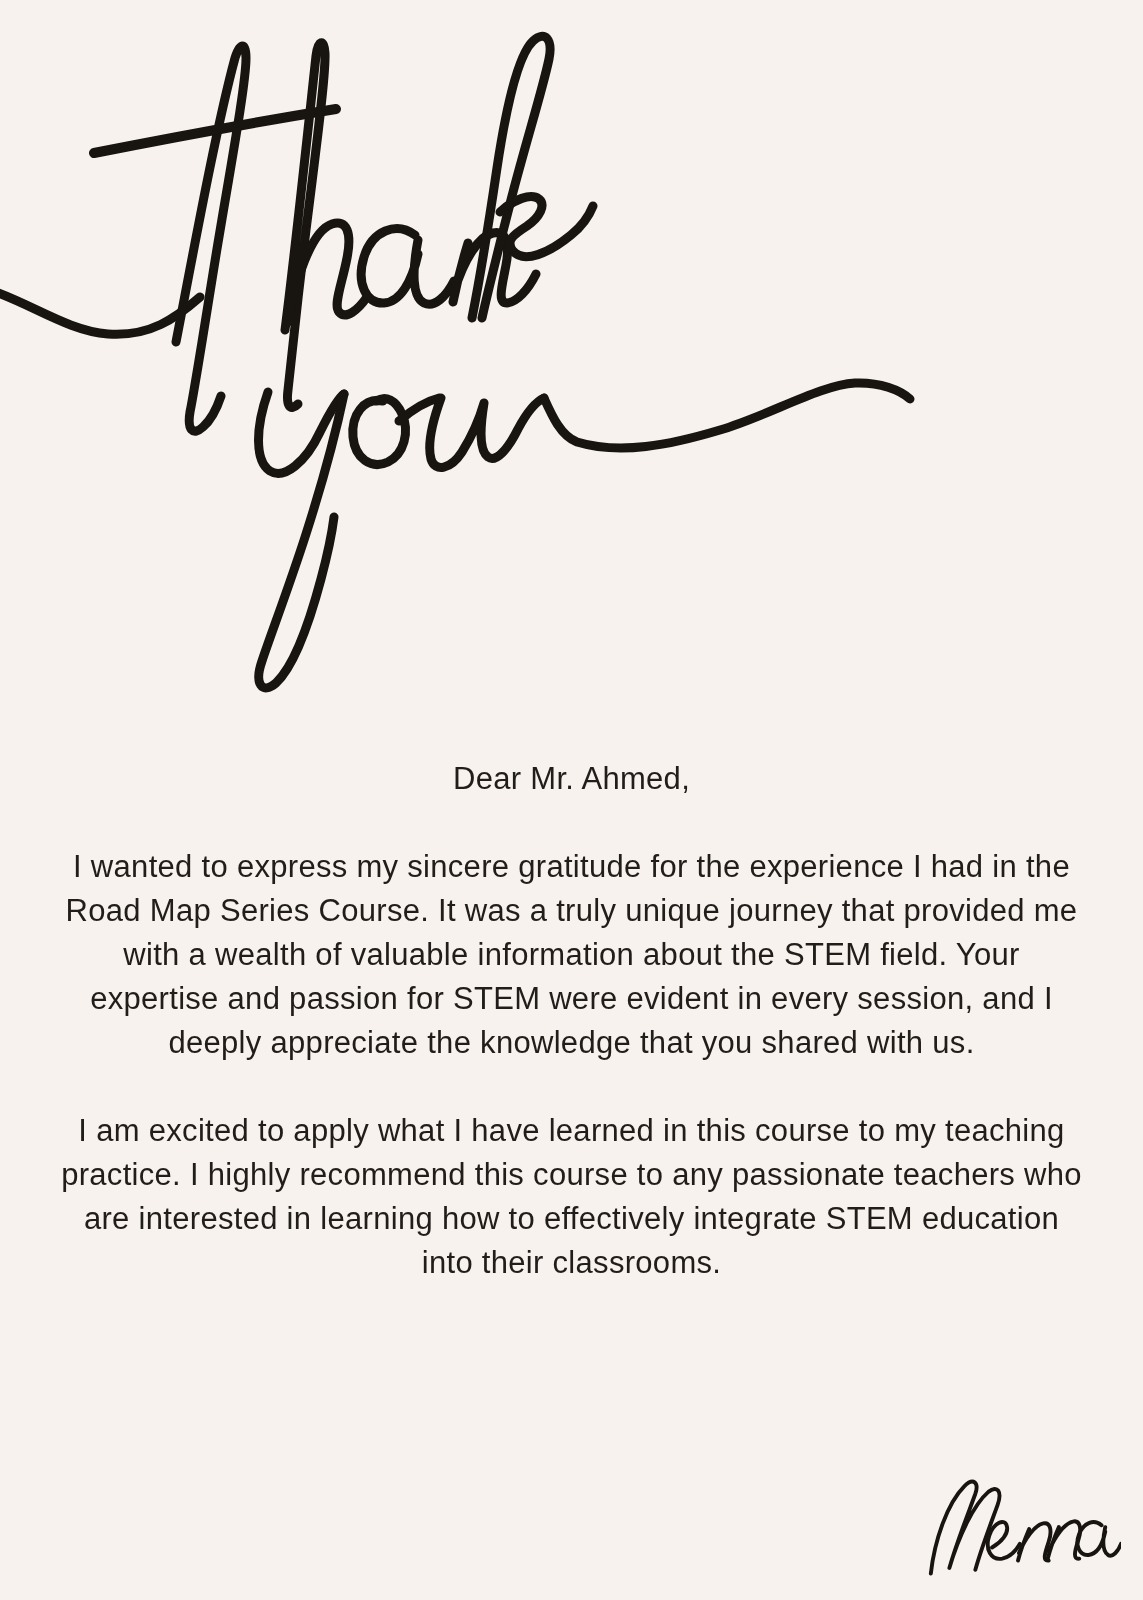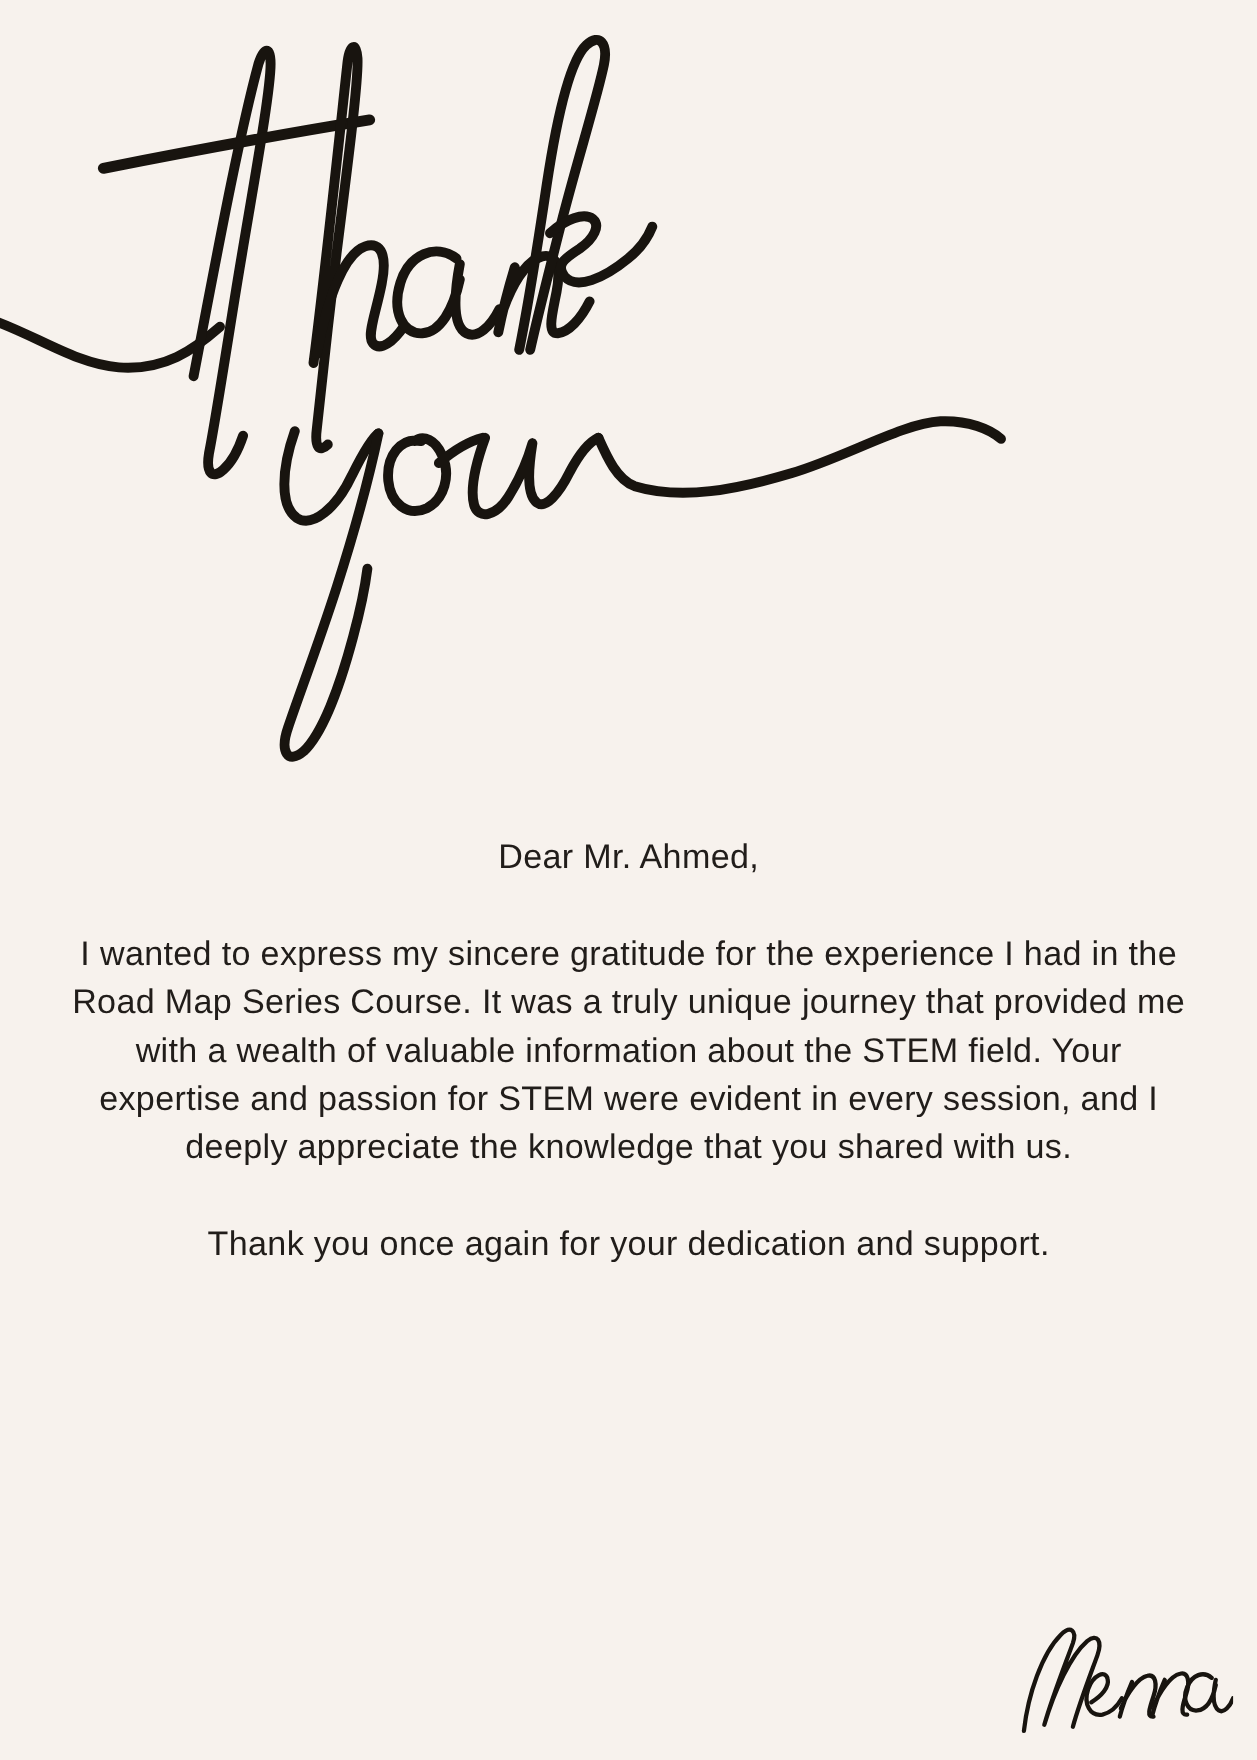--- a/index.html
+++ b/index.html
@@ -103,21 +103,24 @@
     </g>
   </svg>
 
   <main class="letter">
     <p class="salutation">Dear Mr. Ahmed,</p>
     <p class="para">I wanted to express my sincere gratitude for the experience I had in the
 Road Map Series Course. It was a truly unique journey that provided me
 with a wealth of valuable information about the STEM field. Your
 expertise and passion for STEM were evident in every session, and I
 deeply appreciate the knowledge that you shared with us.</p>
-    <p class="para">Thank you once again for your dedication and support.</p>
+    <p class="para">I am excited to apply what I have learned in this course to my teaching
+practice. I highly recommend this course to any passionate teachers who
+are interested in learning how to effectively integrate STEM education
+into their classrooms.</p>
   </main>
 
   <svg class="signature-script" viewBox="0 0 235 140" role="img">
     <title>Menna</title>
     <g>
       <path d="M 30,132 C 34,96 48,56 66,38 C 76,28 82,34 78,46 C 70,68 58,98 50,126 M 50,126 C 60,92 76,58 92,44 C 102,36 107,44 102,58 C 94,80 84,106 78,128"></path>
       <path d="M 96,104 C 106,98 114,89 112,81 C 110,72 98,77 93,91 C 88,106 95,118 107,116 C 116,114 122,107 126,100"></path>
       <path d="M 136,84 C 130,98 126,110 124,118 M 125,110 C 132,94 142,80 151,78 C 159,76 161,86 157,98 C 153,110 150,119 157,118"></path>
       <path d="M 168,82 C 162,96 158,108 156,116 M 157,108 C 164,92 174,78 183,76 C 191,74 193,84 189,96 C 185,108 183,117 190,116"></path>
       <path d="M 214,80 C 206,73 195,77 190,89 C 185,101 190,113 200,112 C 209,111 215,101 218,87 M 218,82 C 215,96 215,108 221,112 C 226,115 232,108 235,100"></path>

